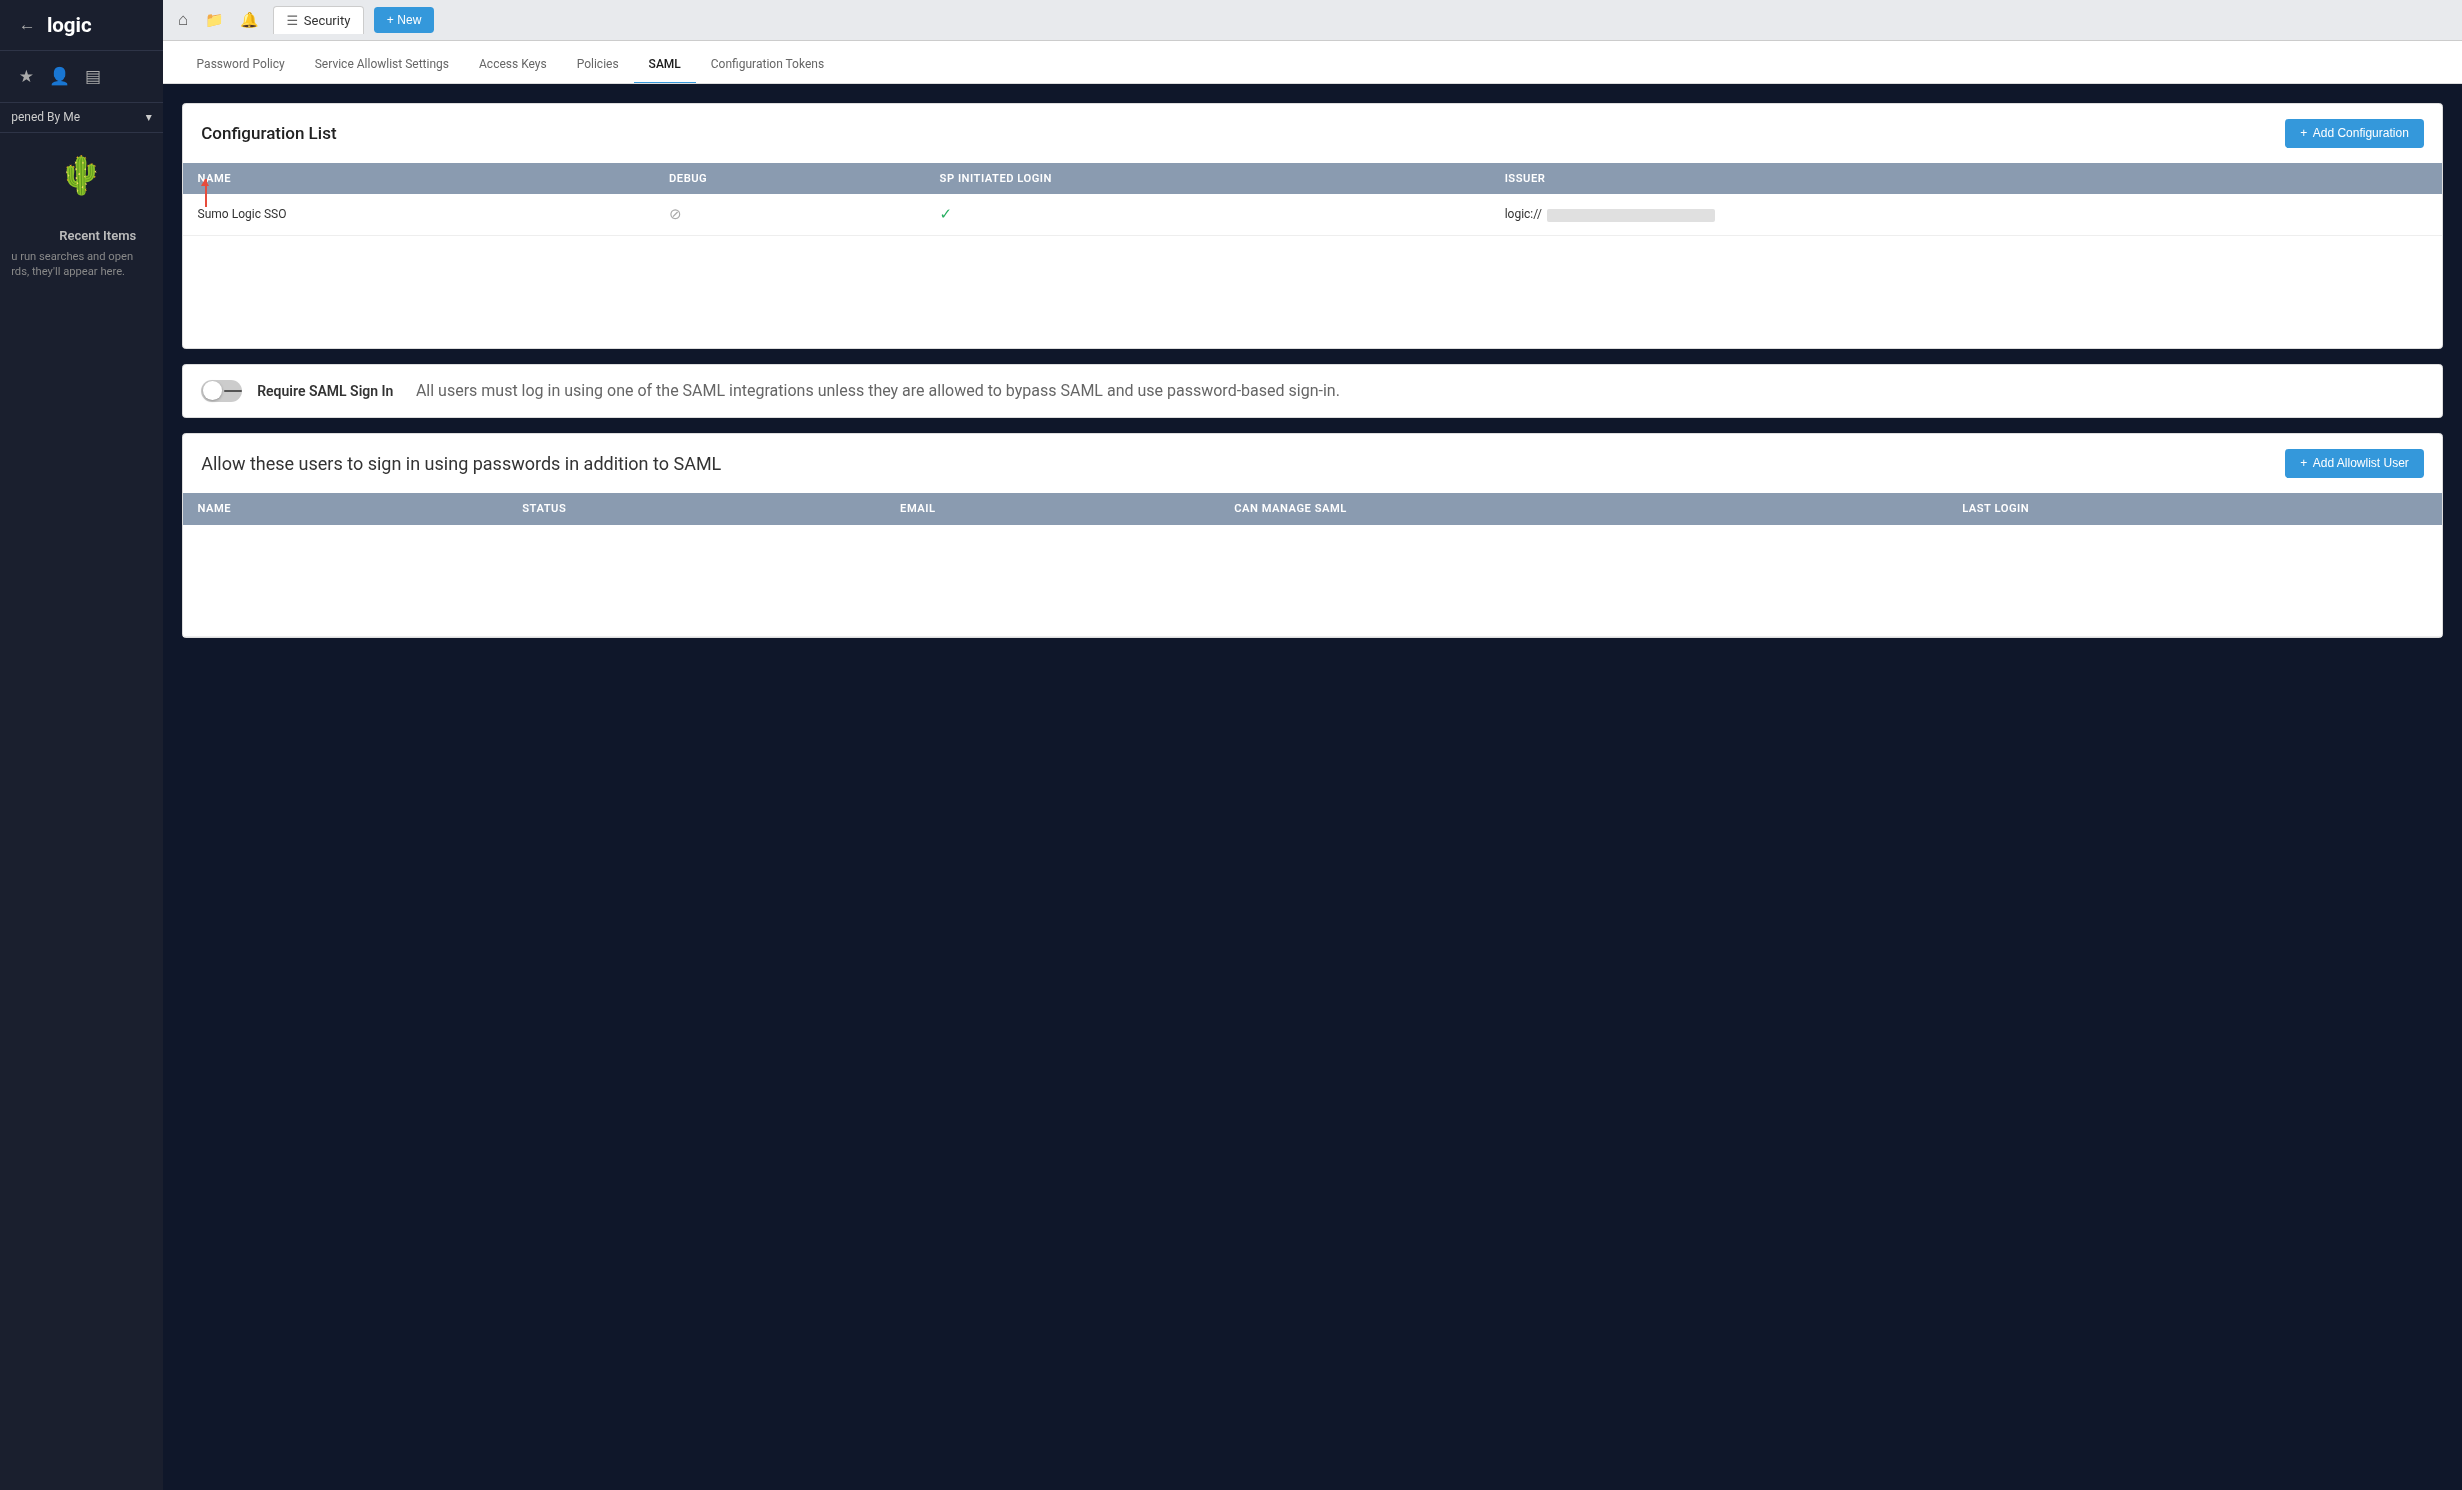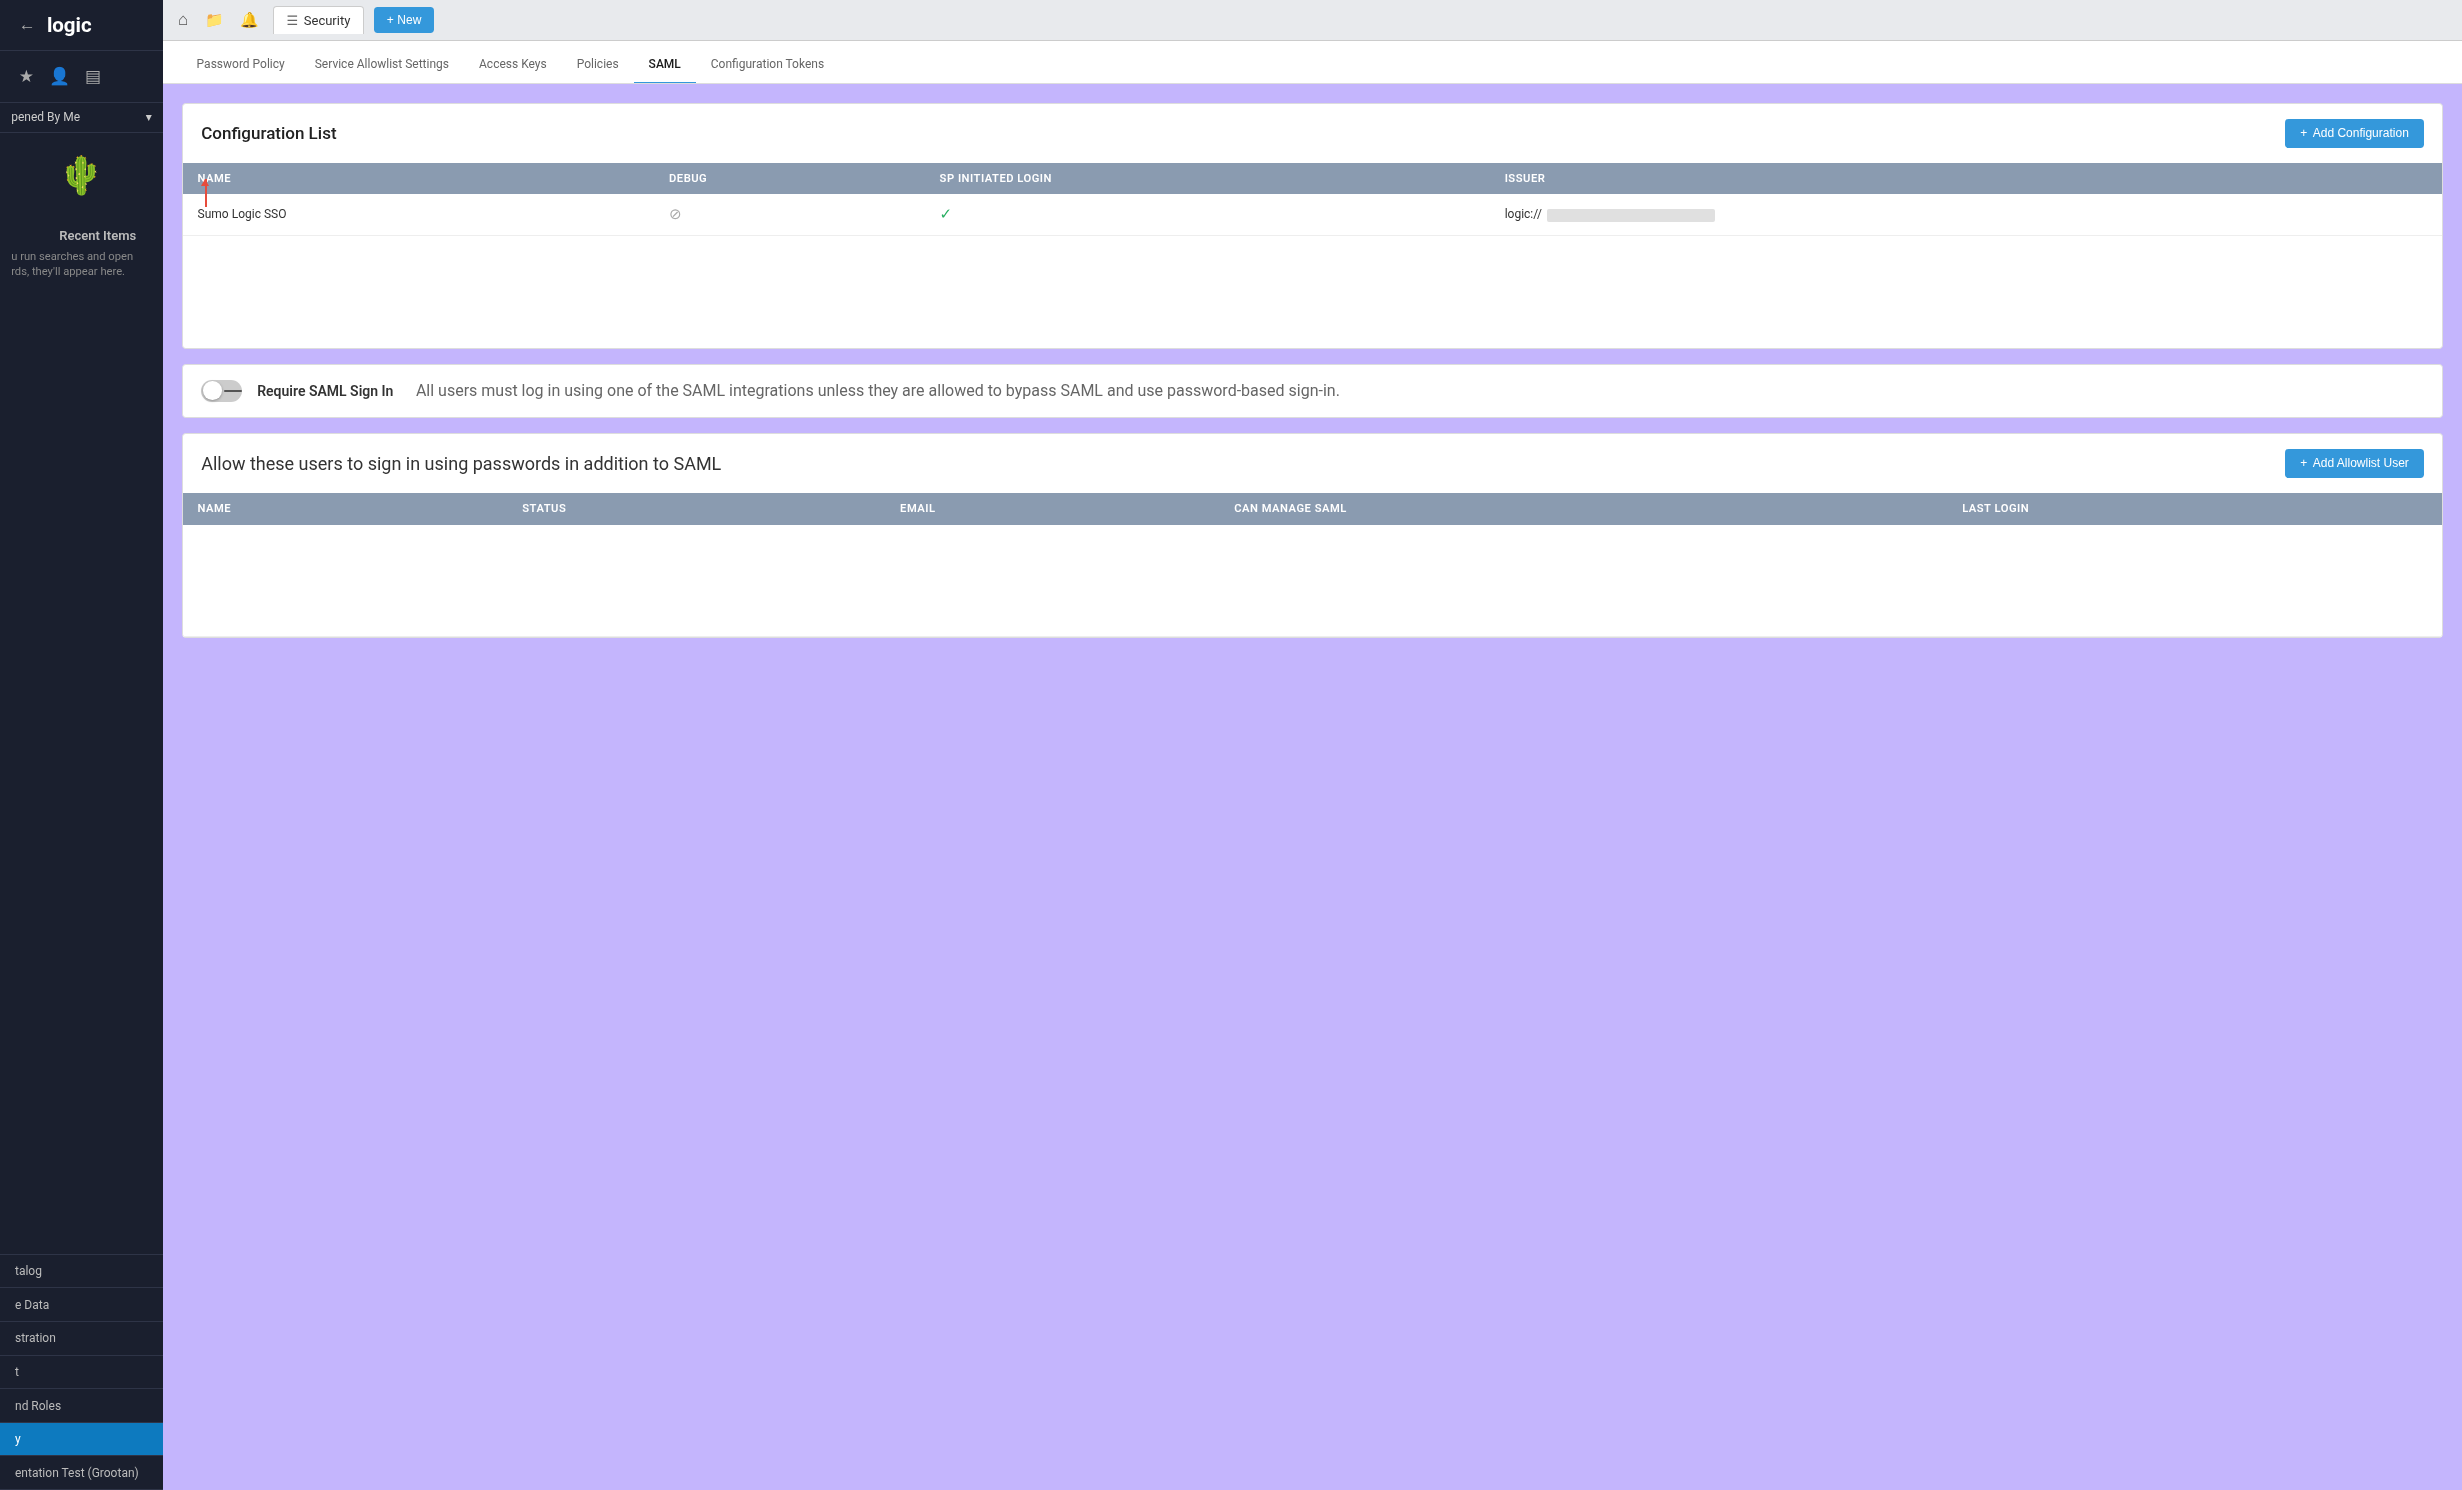--- a/index.html
+++ b/index.html
@@ -189,21 +189,21 @@
       color: #1a1a1a;
       border-bottom: 1.9px solid #3498db;
       font-weight: 500;
     }
 
     
     .content {
       flex: 1;
       overflow-y: auto;
       padding: 18.6px;
-      background: #c4b5fd;
+      background: #0f172a;
     }
 
     .card {
       background: #fff;
       border-radius: 3.7px;
       border: 0.9px solid #ddd;
       margin-bottom: 15px;
     }
     .card-header {
       padding: 15px 18.6px;
@@ -392,29 +392,20 @@
 
   <div class="sidebar-avatar">
     <span class="avatar-emoji">🌵</span>
   </div>
 
   <div class="recent-items-section">
     <div class="recent-items-title">Recent Items</div>
     <div class="recent-items-desc">u run searches and open rds, they'll appear here.</div>
   </div>
 
-  <div class="sidebar-nav">
-    <div class="sidebar-nav-item">talog</div>
-    <div class="sidebar-nav-item">e Data</div>
-    <div class="sidebar-nav-item">stration</div>
-    <div class="sidebar-nav-item">t</div>
-    <div class="sidebar-nav-item">nd Roles</div>
-    <div class="sidebar-nav-item active">y</div>
-    <div class="sidebar-nav-item">entation Test (Grootan)</div>
-  </div>
 </div>
 
 <div class="main">
 
   <div class="topbar">
     <button class="topbar-home-btn">⌂</button>
     <button class="topbar-btn">📁</button>
     <button class="topbar-btn">🔔</button>
     <div class="tab-security">
       <span class="tab-security-icon">☰</span>

